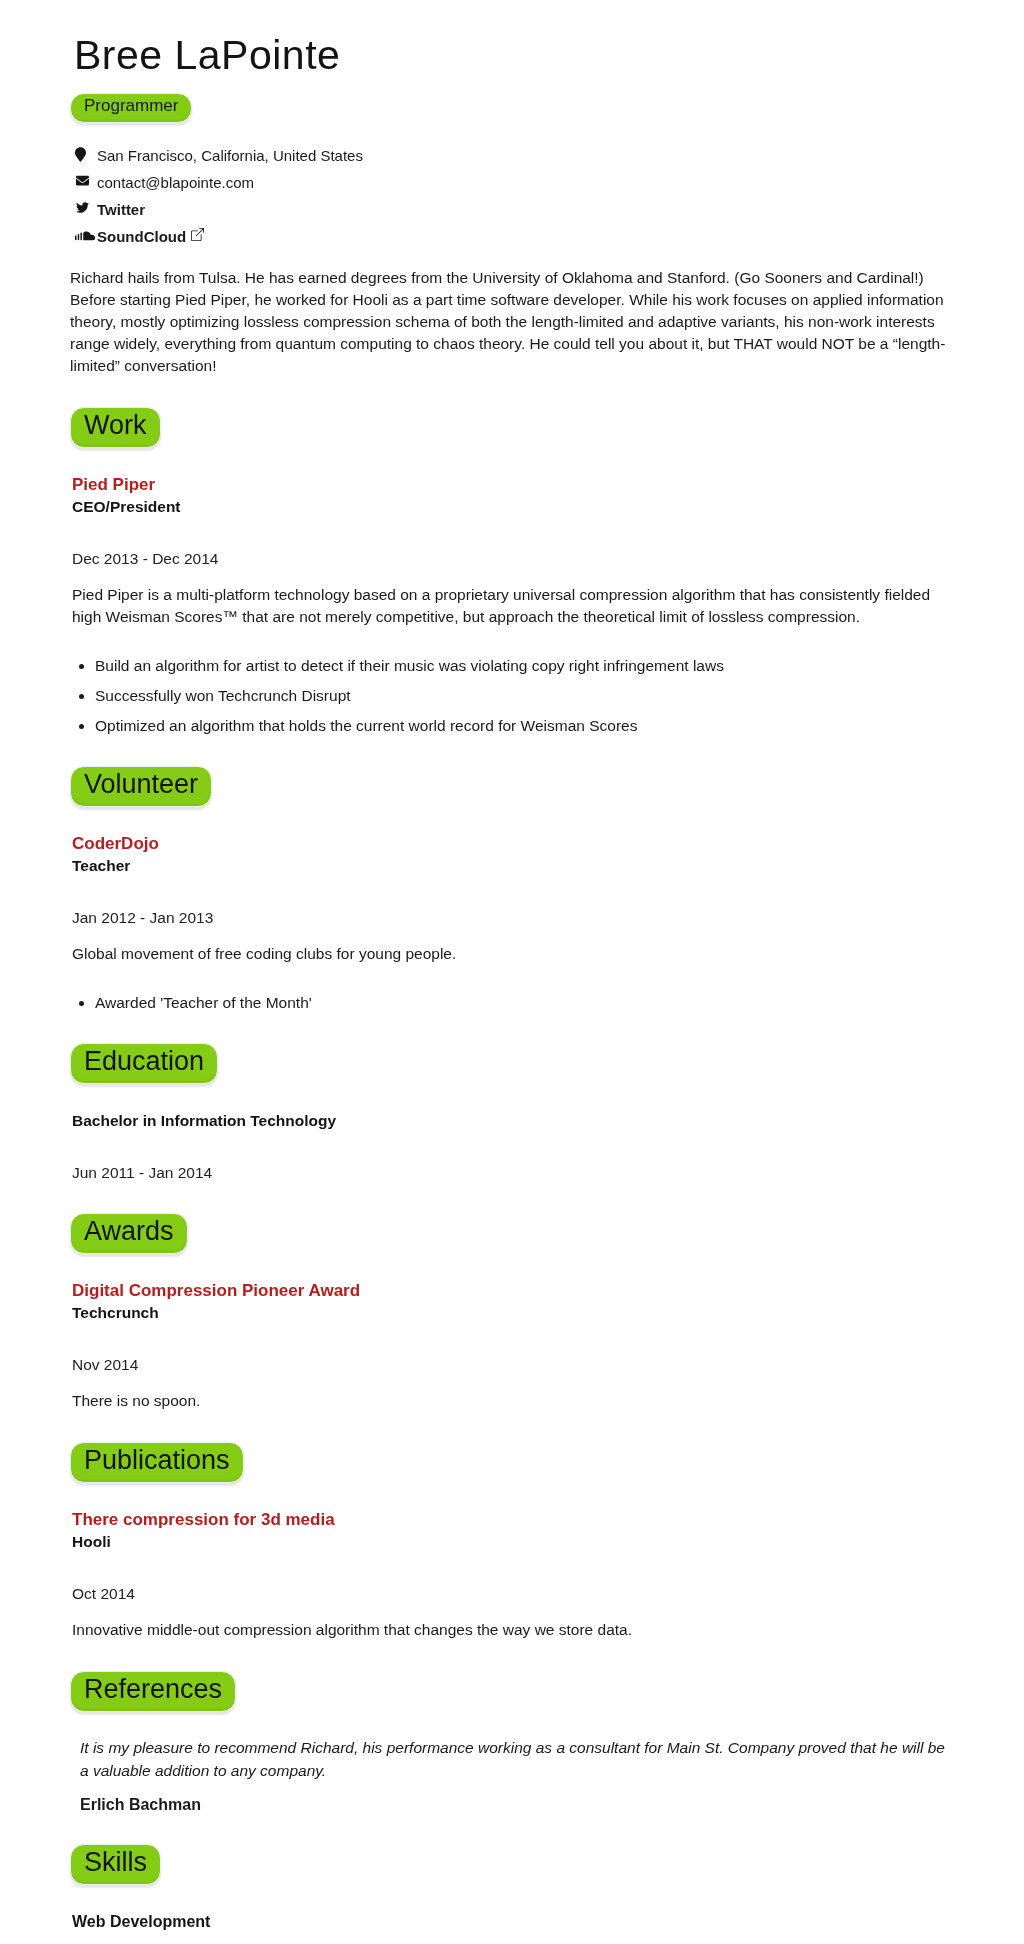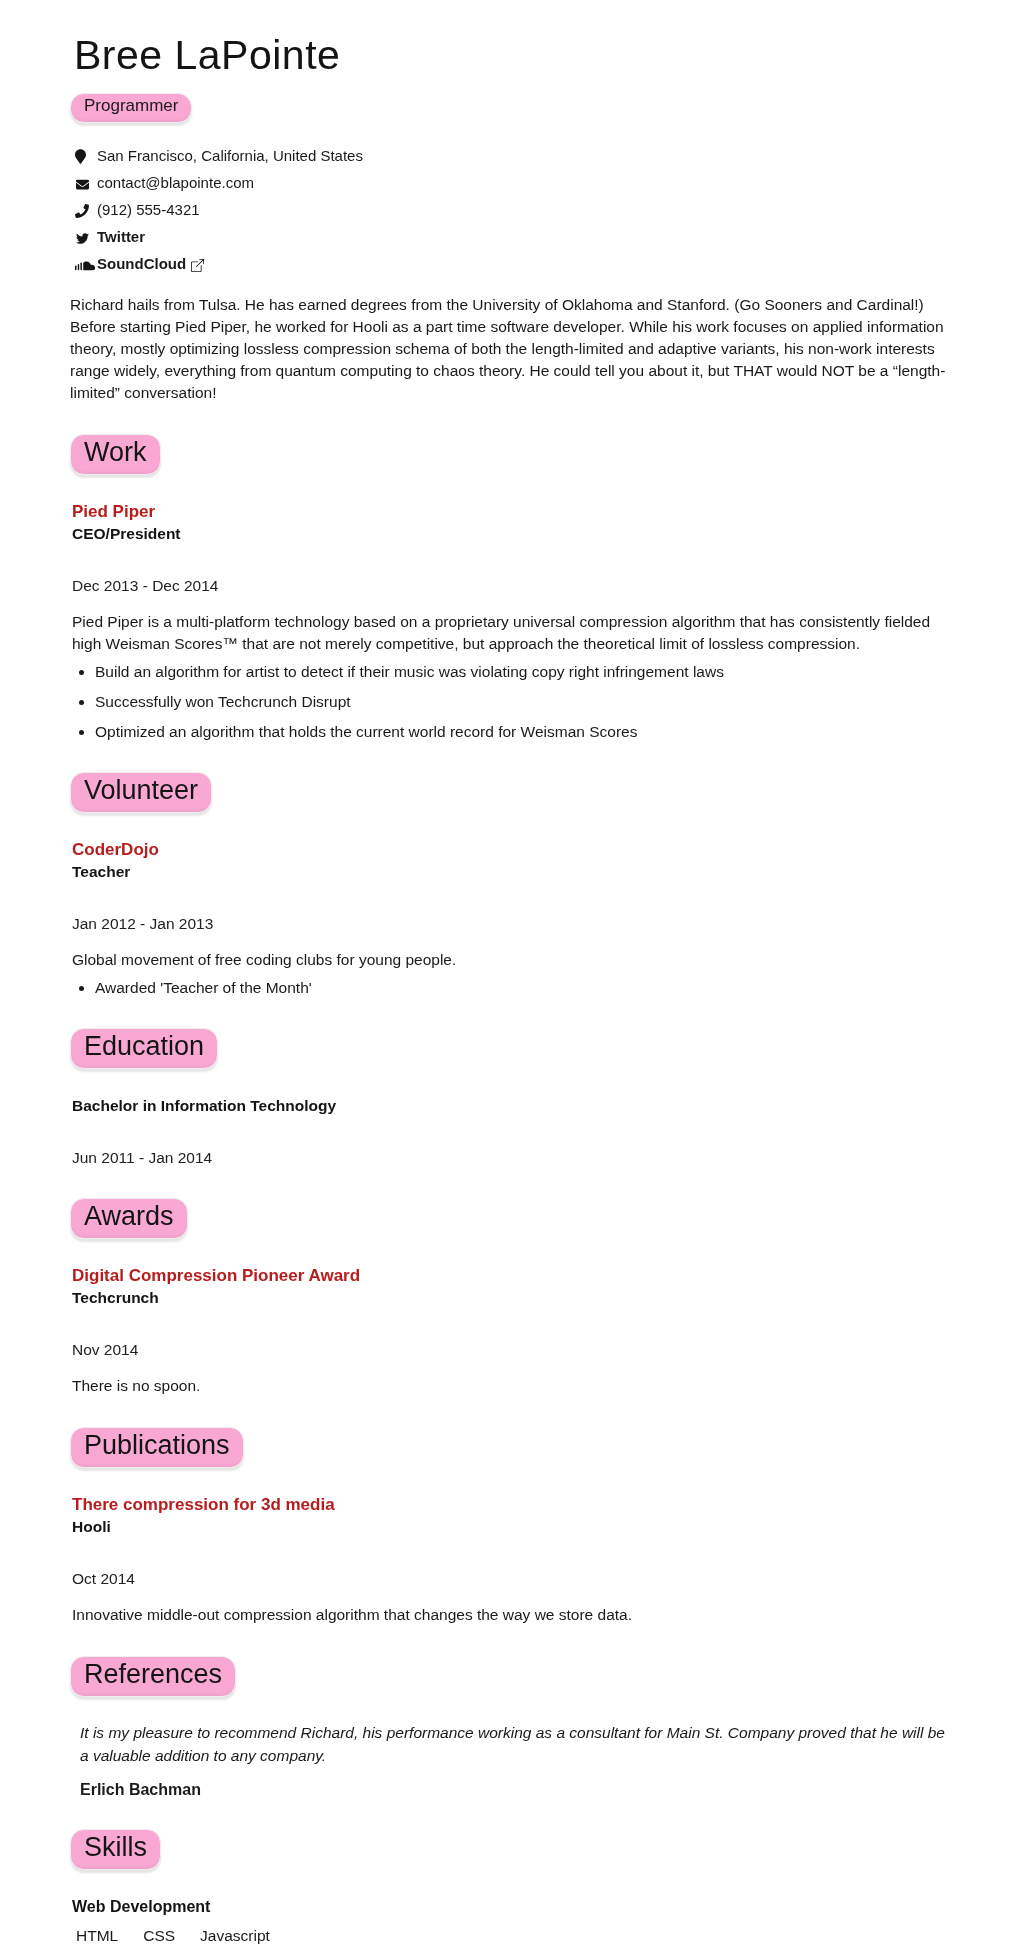--- a/index.html
+++ b/index.html
@@ -15,32 +15,32 @@
   .name {
     font-size:41px;
     font-weight:400;
     letter-spacing:0.5px;
     margin:10px 0 0 4px;
     color:#141414;
   }
 
   .pill {
     display:inline-block;
-    background:#f9a8d4;
+    background:#84cc16;
     border:1px solid #efefef;
     border-radius:14px;
     padding:2px 13px 6px 13px;
     box-shadow:0 3px 2px rgba(0,0,0,0.10), inset 0 -3px 3px -1px rgba(0,0,0,0.05);
   }
   .role-pill { margin-top:14px; font-size:17px; color:#1a1a1a; }
   .section-heading { font-size:27px; font-weight:400; color:#141414; }
 
   .contact { margin-top:24px; margin-left:5px; }
   .contact-row {
-    display:flex; align-items:flex-end;
+    display:flex; align-items:flex-start;
     margin-bottom:10px;
     font-size:15px;
     color:#1a1a1a;
   }
   .contact-row .cicon { display:inline-flex; width:22px; justify-content:flex-start; flex:none; }
   .contact-row svg { fill:#161616; }
   .contact-row.link-row { cursor:pointer;font-weight:bold; }
   .ext-icon { margin-left:5px; display:inline-flex; }
   .ext-icon svg { fill:#161616; }
 
@@ -59,21 +59,21 @@
   .item-title { font-size:17px; font-weight:bold; line-height:22px; color:#b91c1c; }
   .item-sub   { font-size:15.5px; font-weight:bold; line-height:21px; color:#141414; }
   .item-date  { font-size:15.5px; line-height:21px; color:#222;margin-top:31px; }
   .item-summary {
     margin-top:15px;
     font-size:15.5px;
     line-height:22px;
     max-width:885px;
     color:#1a1a1a;
   }
-  ul.highlights { margin-top:6px; padding-left:23px; }
+  ul.highlights { margin-top:27px; padding-left:23px; }
   ul.highlights li {
     font-size:15.5px;
     line-height:21px;
     margin-bottom:9px;
     color:#1a1a1a;
   }
 
   blockquote.ref-quote {
     font-style:italic;
     font-size:15.5px;
@@ -109,28 +109,20 @@
       </span>
       <span>San Francisco, California, United States</span>
     </div>
     <div class="contact-row">
       <span class="cicon">
         <svg width="15" height="13" viewBox="0 0 512 512">
             <path d="M502.3 190.8c3.9-3.1 9.7-.2 9.7 4.7V400c0 26.5-21.5 48-48 48H48c-26.5 0-48-21.5-48-48V195.6c0-5 5.7-7.8 9.7-4.7 22.4 17.4 52.1 39.5 154.1 113.6 21.1 15.4 56.7 47.8 92.2 47.6 35.7.3 72-32.8 92.3-47.6 102-74.1 131.6-96.3 154-113.7zM256 320c23.2.4 56.6-29.2 73.4-41.4 132.7-96.3 142.8-104.7 173.4-128.7 5.8-4.5 9.2-11.5 9.2-18.9v-19c0-26.5-21.5-48-48-48H48C21.5 64 0 85.5 0 112v19c0 7.4 3.4 14.3 9.2 18.9 30.6 23.9 40.7 32.4 173.4 128.7 16.8 12.2 50.2 41.8 73.4 41.4z"></path>
           </svg>
       </span>
       <span>contact@blapointe.com</span>
-    </div>
-    <div class="contact-row">
-      <span class="cicon">
-        <svg width="14" height="14" viewBox="0 0 512 512">
-            <path d="M493.4 24.6l-104-24c-11.3-2.6-22.9 3.3-27.5 13.9l-48 112c-4.2 9.8-1.4 21.3 6.9 28l60.6 49.6c-36 76.7-98.9 140.5-177.2 177.2l-49.6-60.6c-6.8-8.3-18.2-11.1-28-6.9l-112 48C3.9 366.5-2 378.1.6 389.4l24 104C27.1 504.2 36.7 512 48 512c256.1 0 464-207.5 464-464 0-11.2-7.7-20.9-18.6-23.4z"></path>
-          </svg>
-      </span>
-      <span>(912) 555-4321</span>
     </div>
     <div class="contact-row link-row">
       <span class="cicon">
         <svg width="15" height="13" viewBox="0 0 512 512">
             <path d="M459.37 151.716c.325 4.548.325 9.097.325 13.645 0 138.72-105.583 298.558-298.558 298.558-59.452 0-114.68-17.219-161.137-47.106 8.447.974 16.568 1.299 25.34 1.299 49.055 0 94.213-16.568 130.274-44.832-46.132-.975-84.792-31.188-98.112-72.772 6.498.974 12.995 1.624 19.818 1.624 9.421 0 18.843-1.3 27.614-3.573-48.081-9.747-84.143-51.98-84.143-102.985v-1.299c13.969 7.797 30.214 12.67 47.431 13.319-28.264-18.843-46.781-51.005-46.781-87.391 0-19.492 5.197-37.36 14.294-52.954 51.655 63.675 129.3 105.258 216.365 109.807-1.624-7.797-2.599-15.918-2.599-24.04 0-57.828 46.782-104.934 104.934-104.934 30.213 0 57.502 12.67 76.67 33.137 23.715-4.548 46.456-13.32 66.599-25.34-7.798 24.366-24.366 44.833-46.132 57.827 21.117-2.273 41.584-8.122 60.426-16.243-14.292 20.791-32.161 39.308-52.628 54.253z"></path>
           </svg>
       </span>
       <span>Twitter</span>
     </div>
     <div class="contact-row link-row">

